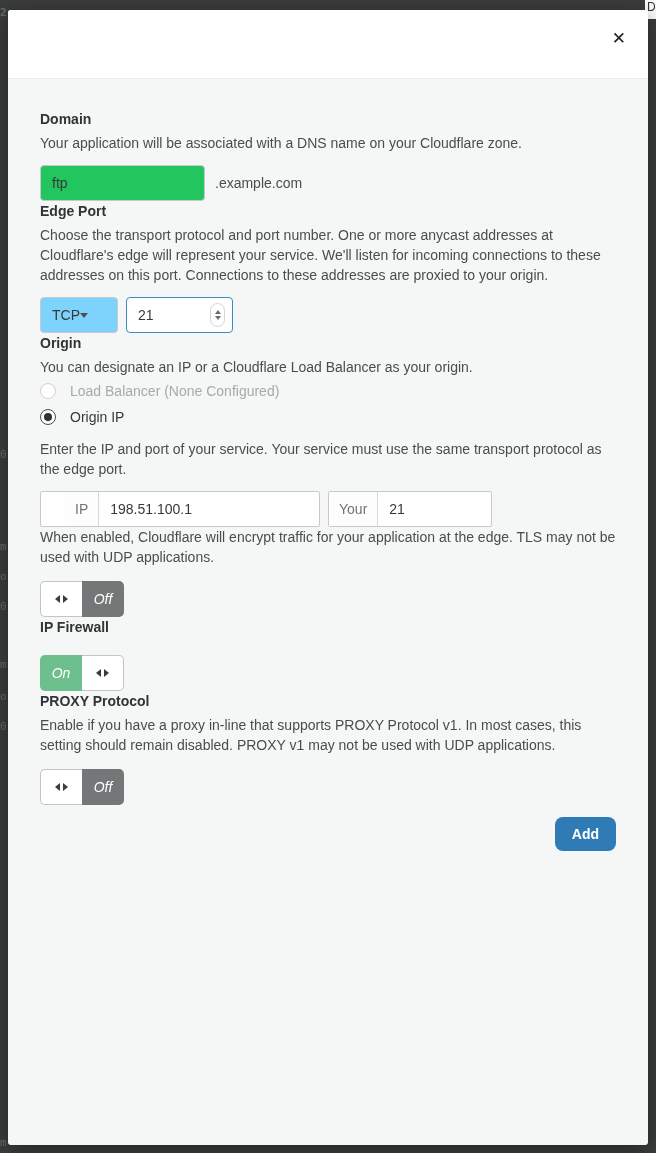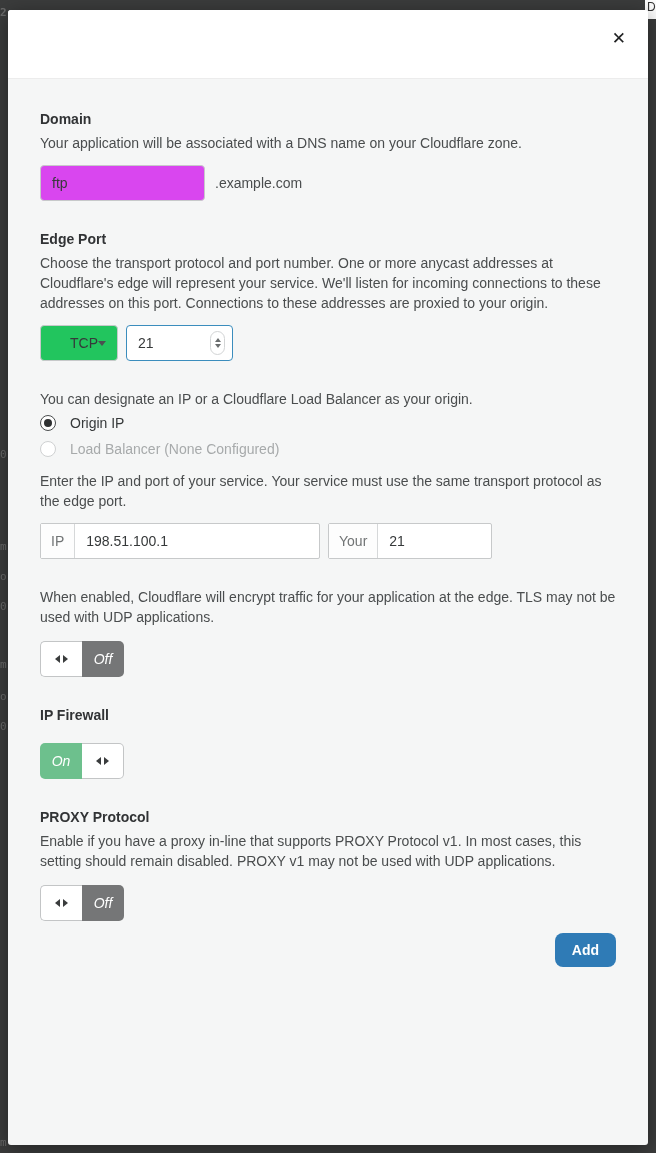--- a/index.html
+++ b/index.html
@@ -32,33 +32,33 @@
            box-shadow:0 4px 20px rgba(0,0,0,.4); display:flex; flex-direction:column; }
   .modal-header { background:#ffffff; padding:40px 32px 28px; position:relative;
                   border-bottom:1px solid #ececec; flex:0 0 auto; }
   .modal-title { font-size:20px; line-height:24px; font-weight:400; color:#3f4243; }
   .close-btn { position:absolute; top:20px; right:22px; font-size:17px; font-weight:700;
                color:#1f2021; cursor:pointer; line-height:1; }
   .modal-body { padding:30px 32px 32px; flex:1 1 auto; }
 
   .section-label { font-size:14px; line-height:20px; font-weight:700; color:#313335; margin-bottom:4px; }
   .section-desc  { font-size:14px; line-height:20px; color:#4a4d4e; }
-  .section { margin-top:28px; }
+  .section { }
 
   
   .row { display:flex; align-items:center; }
-  .text-input { height:36px; border:1px solid #c7c9ca; border-radius:4px; background:#d946ef;
+  .text-input { height:36px; border:1px solid #c7c9ca; border-radius:4px; background:#22c55e;
                 font:14px "Liberation Sans",sans-serif; color:#36393a; padding:0 11px; outline:none; }
   .domain-row { margin-top:12px; }
   .domain-input { width:165px; }
   .domain-suffix { font-size:14px; color:#4a4d4e; margin-left:10px; }
 
   .edgeport-row { margin-top:12px; gap:8px; }
-  .select { width:78px; height:36px; border:1px solid #c7c9ca; border-radius:4px; background:#22c55e;
-            display:flex; align-items:center; justify-content:flex-end; padding:16px 11px; cursor:pointer; }
+  .select { width:78px; height:36px; border:1px solid #c7c9ca; border-radius:4px; background:#7dd3fc;
+            display:flex; align-items:center; justify-content:flex-start; padding:16px 11px; cursor:pointer; }
   .select-value { font-size:14px; color:#36393a; }
   .tri-down-sm { width:0; height:0; border-left:4px solid transparent; border-right:4px solid transparent;
                  border-top:5px solid #4c4f50; }
   .number-wrap { width:107px; height:36px; border:1px solid #3b8dbd; border-radius:4px; background:#fff;
                  display:flex; align-items:center; padding:0 7px 0 11px; }
   .number-input { flex:1; min-width:0; border:none; outline:none; background:transparent;
                   font:14px "Liberation Sans",sans-serif; color:#36393a; }
   .spinner { width:15px; height:24px; border:1px solid #d2d4d5; border-radius:8px;
              display:flex; flex-direction:column; align-items:center; justify-content:center; gap:2px;
              cursor:pointer; background:#fff; }
@@ -74,21 +74,21 @@
                  display:flex; align-items:center; justify-content:center; background:#fff; }
   .radio-dot { width:8px; height:8px; border-radius:50%; background:#2e3031; }
   .radio-outer.disabled { border-color:#cfd1d2; }
   .radio-label { font-size:14px; color:#36393a; margin-left:14px; }
   .radio-label.disabled { color:#a7aaab; }
   .ip-instructions { margin-top:10px; }
 
   .ipport-row { margin-top:12px; gap:8px; }
   .input-group { display:flex; align-items:stretch; height:36px; background:#fff;
                  border:1px solid #c7c9ca; border-radius:2px; }
-  .ip-group { width:280px; }
+  .ip-group { width:280px;padding-left:24px; }
   .port-group { width:164px; }
   .group-prefix { display:flex; align-items:center; padding:0 10px; font-size:14px; color:#717475;
                   border-right:1px solid #d6d8d9; background:#fdfdfd; }
   .group-input { flex:1; min-width:0; border:none; outline:none; background:transparent;
                  font:14px "Liberation Sans",sans-serif; color:#36393a; padding:0 11px; }
 
   
   .toggle { display:inline-flex; height:36px; margin-top:14px; cursor:pointer;
             border-radius:5px; }
   .toggle-handle { width:42px; background:#fff; border:1px solid #c3c5c6;
@@ -154,31 +154,32 @@
           <input class="number-input" type="text" value="21" style="">
           <span class="spinner">
             <span class="tri-up-xs"></span>
               <span class="tri-down-xs"></span>
           </span>
         </div>
       </div>
     </div>
 
     <div class="section">
+      <div class="section-label">Origin</div>
       <div class="section-desc">You can designate an IP or a Cloudflare Load Balancer as your origin.</div>
 
+      <div class="radio-row">
+        <span class="radio-outer disabled"></span>
+        <span class="radio-label disabled">Load Balancer (None Configured)</span>
+      </div>
       <div class="radio-row">
         <span class="radio-outer">
             <span class="radio-dot"></span>
           </span>
         <span class="radio-label">Origin IP</span>
-      </div>
-      <div class="radio-row">
-        <span class="radio-outer disabled"></span>
-        <span class="radio-label disabled">Load Balancer (None Configured)</span>
       </div>
 
       <div class="section-desc ip-instructions">Enter the IP and port of your service. Your service must use the same transport protocol as the edge port.</div>
 
       <div class="row ipport-row">
         <div class="input-group ip-group">
           <span class="group-prefix">IP</span>
           <input class="group-input" type="text" value="198.51.100.1" style="">
         </div>
         <div class="input-group port-group">

